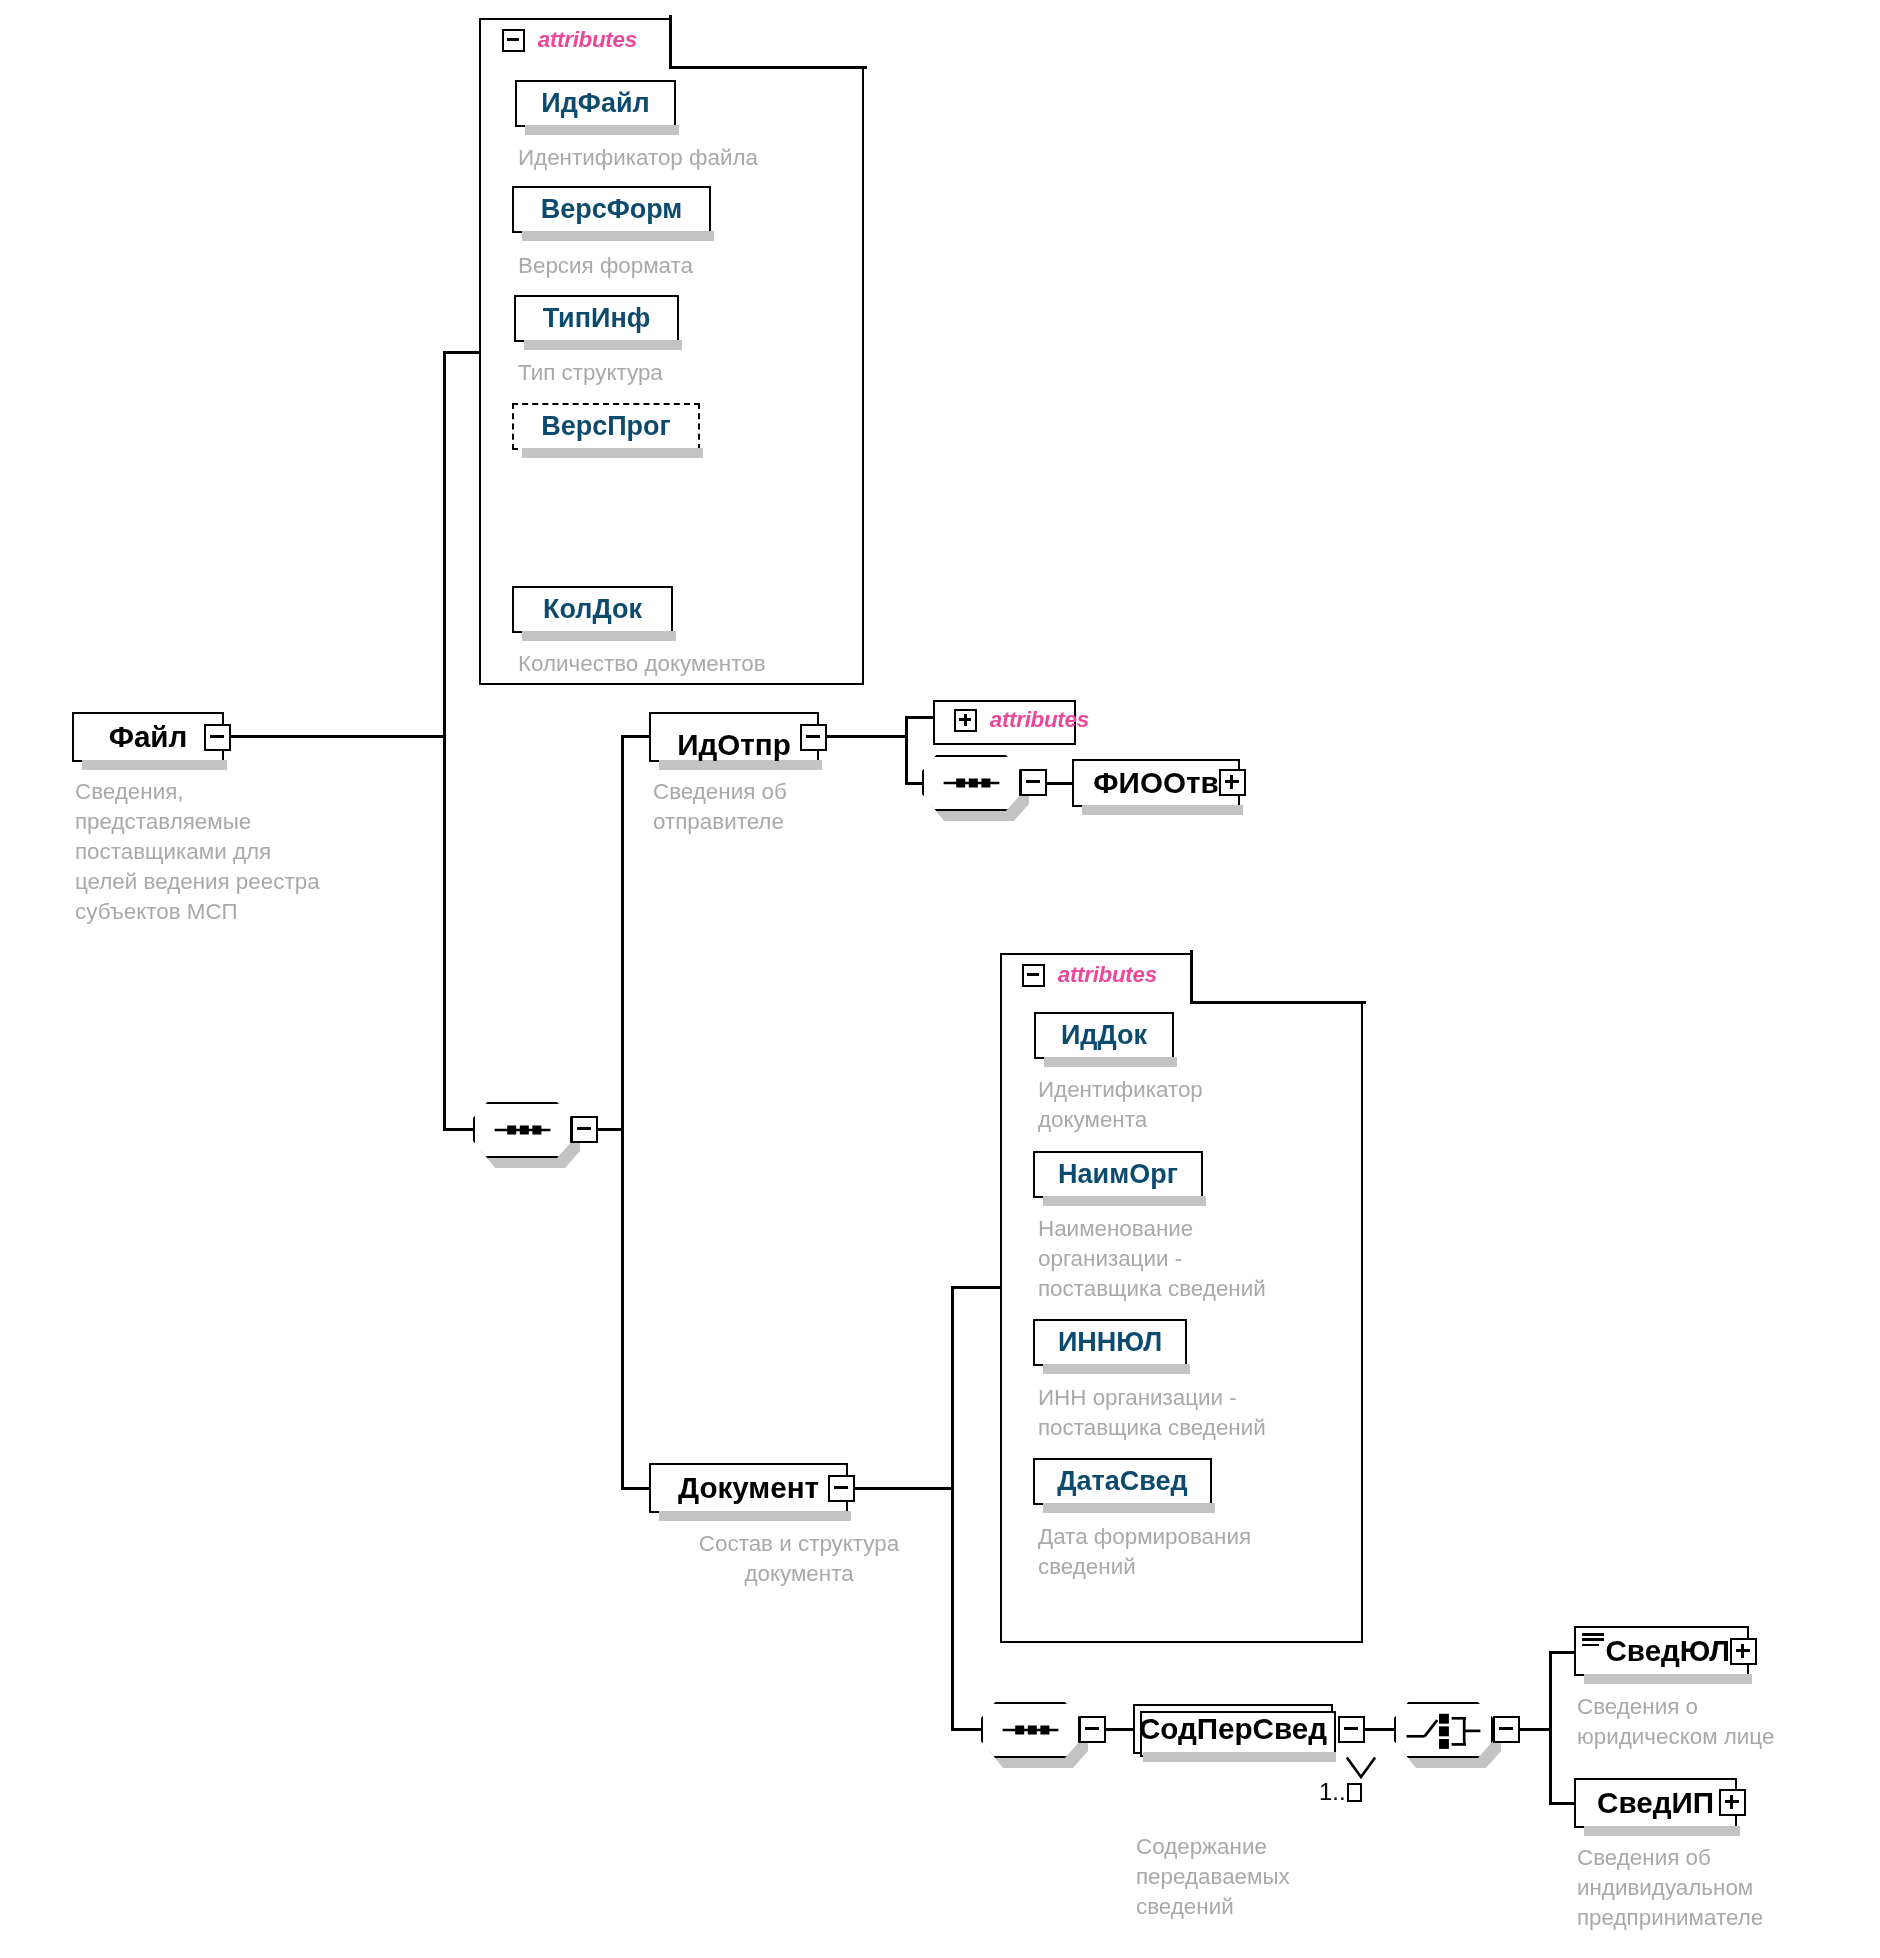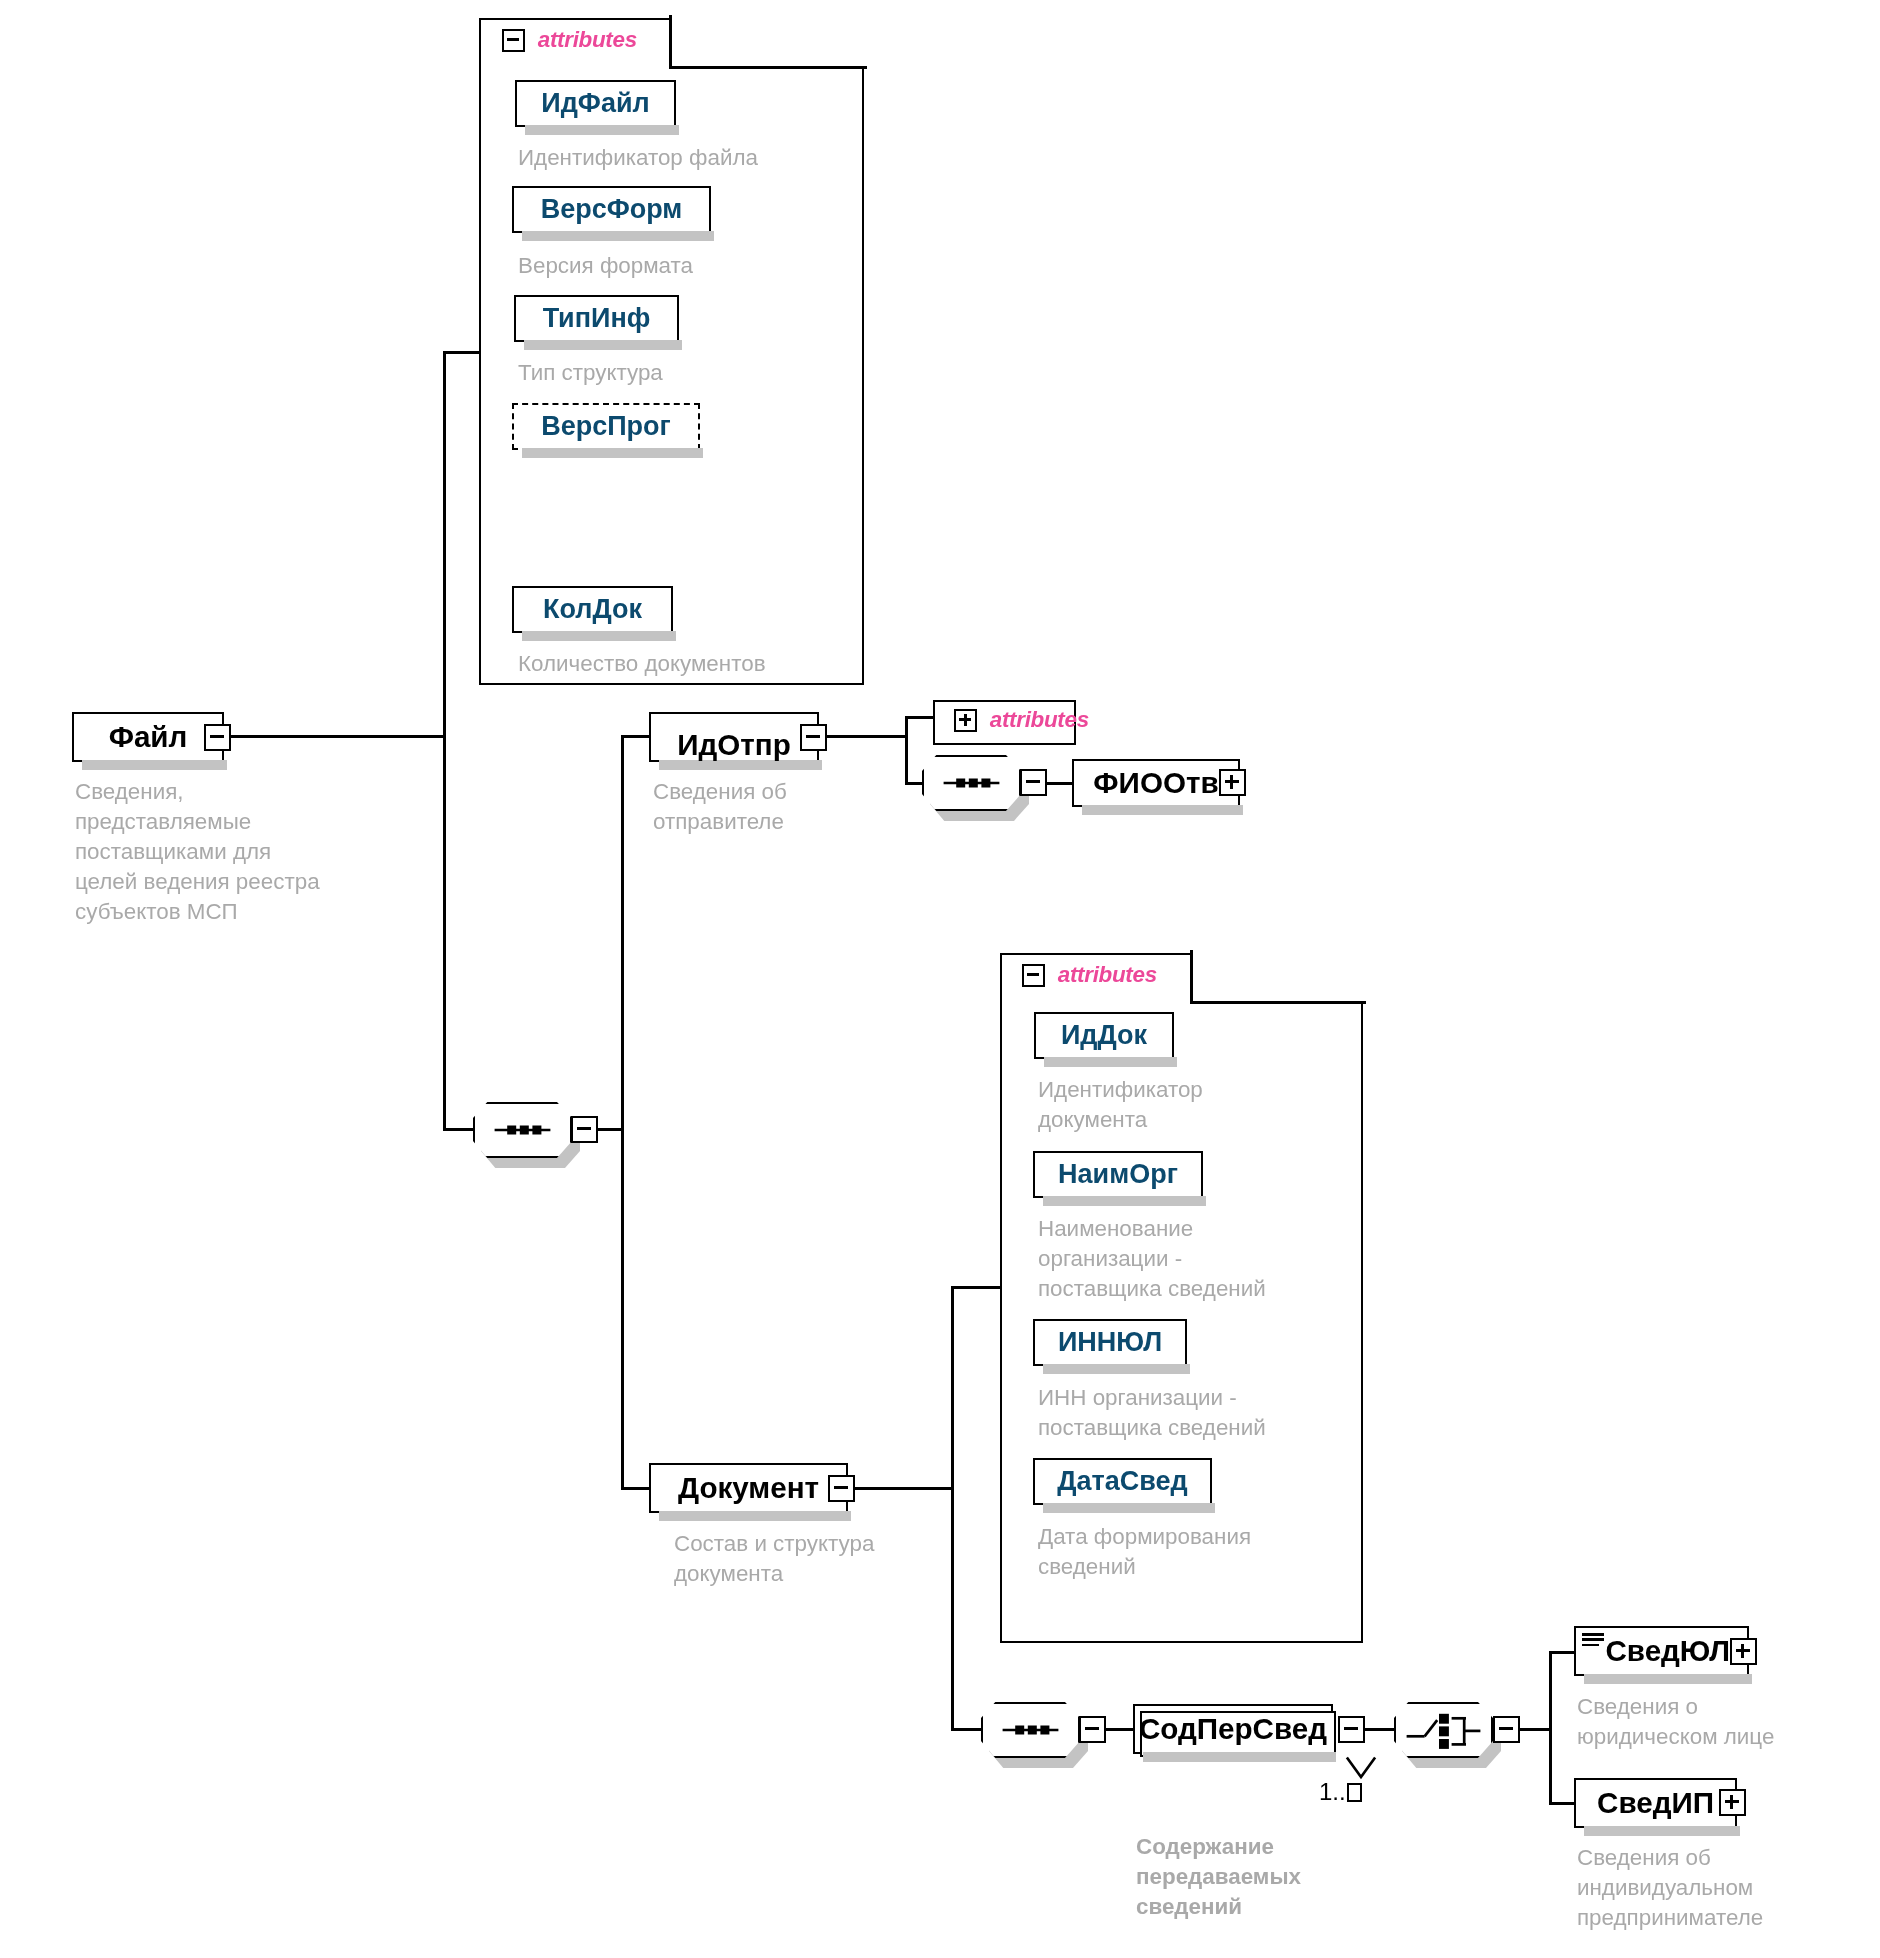--- a/index.html
+++ b/index.html
@@ -328,21 +328,21 @@
   <div class="doc" style="left:1038px;top:1522px;width:340px;">Дата формирования
 сведений</div>
 
   <div class="ln-h" style="left:621px;top:1487px;width:31px;"></div>
   <div class="node" style="left:649px;top:1463px;width:199px;height:50px;font-size:29.6px;">
     <span class="lbl">Документ</span>
   </div>
   <div class="tgl" style="left:828px;top:1475px;">
       <i class="hbar"></i>
     </div>
-  <div class="doc" style="left:674px;top:1529px;width:296px;">Состав и структура
+  <div class="doc" style="left:651px;top:1529px;width:296px;text-align:center;">Состав и структура
 документа</div>
 
   <div class="ln-h" style="left:853px;top:1487px;width:100px;"></div>
   <div class="ln-v" style="left:951px;top:1286px;height:445px;"></div>
   <div class="ln-h" style="left:951px;top:1286px;width:52px;"></div>
   <div class="ln-h" style="left:951px;top:1728px;width:32px;"></div>
 
   <div class="comp" style="left:981px;top:1702px;">
     <div class="shadow"></div>
     <div class="oct"></div>
@@ -364,21 +364,21 @@
   <div class="tgl" style="left:1338px;top:1716px;">
       <i class="hbar"></i>
     </div>
 
   <svg class="cardtick" style="left:1336px;top:1754px;" width="50" height="30" viewBox="0 0 56 34">
     <polyline points="12,4 28,26 44,4" fill="none" stroke="#000" stroke-width="3"></polyline>
   </svg>
   <div class="card" style="left:1319px;top:1778px;">
     <span>1..</span><span class="inf"></span>
   </div>
-  <div class="doc" style="left:1136px;top:1832px;width:296px;font-weight:bold;">Содержание
+  <div class="doc" style="left:1136px;top:1832px;width:296px;">Содержание
 передаваемых
 сведений</div>
 
   <div class="ln-h" style="left:1363px;top:1728px;width:36px;"></div>
 
   <div class="comp" style="left:1394px;top:1702px;">
     <div class="shadow"></div>
     <div class="oct"></div>
     <svg width="99" height="56" viewBox="0 0 110 62">
 

